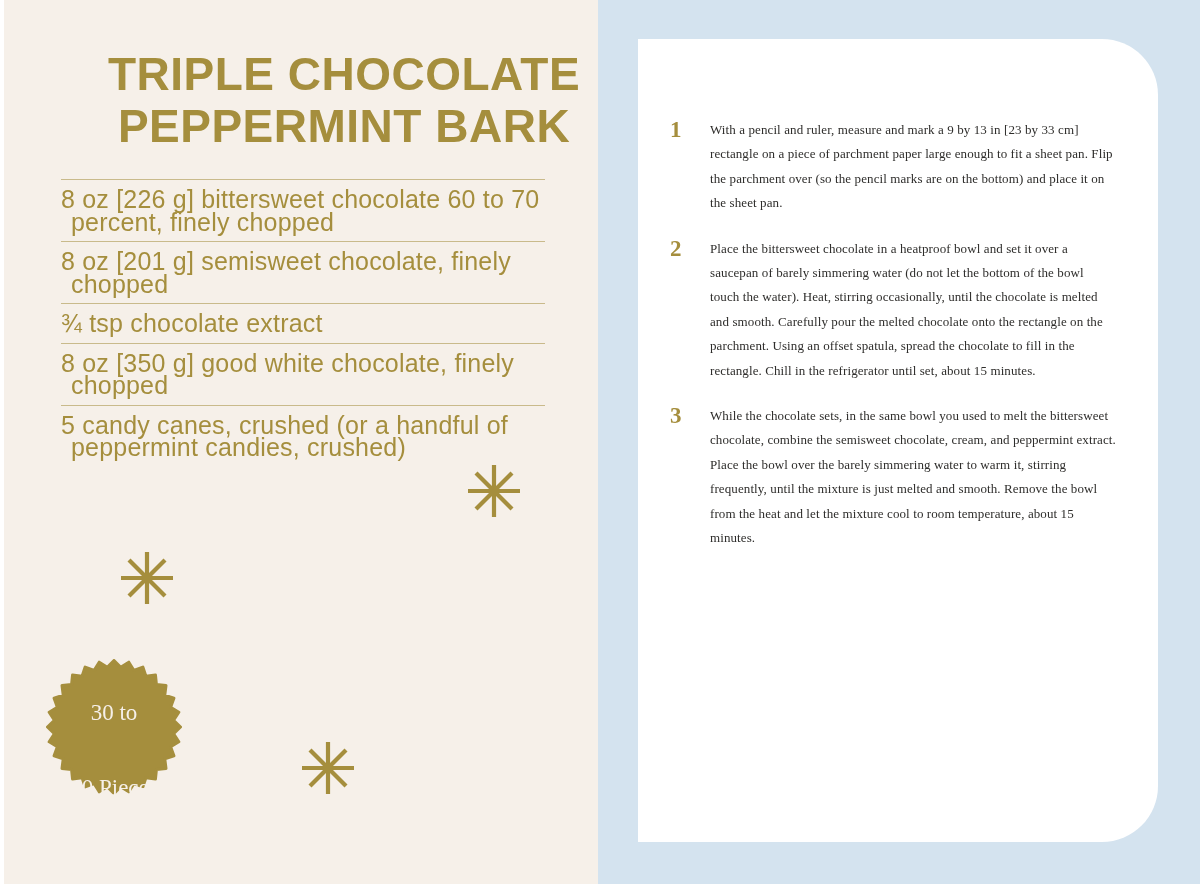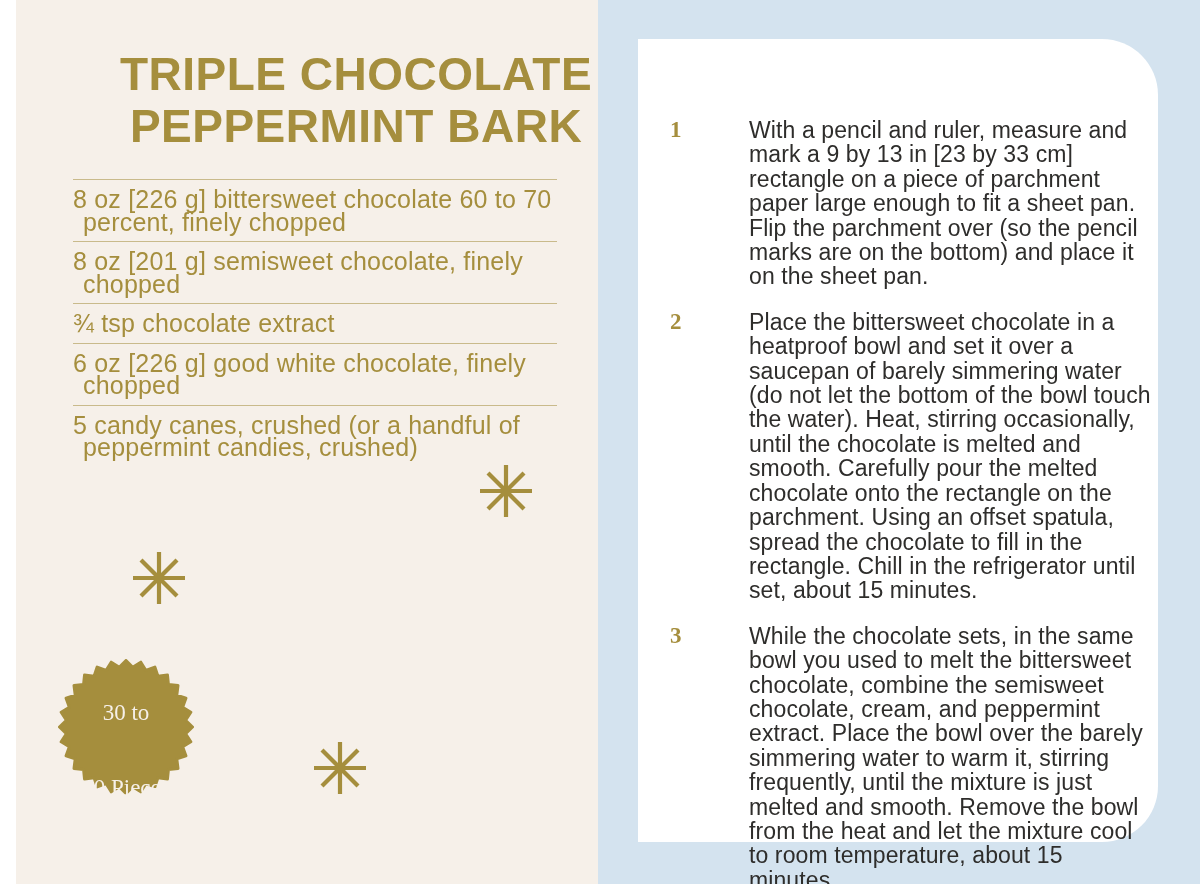--- a/index.html
+++ b/index.html
@@ -2,21 +2,21 @@
 <html style="--gold: #a58e3d; --cream: #f6f0e9; --blue: #d4e3ef; --card: #ffffff; --ink: #2e2d2b; --divider: #c9ba8b;"><head>
 <meta charset="utf-8">
 <style>
   html, body { margin:0; padding:0; }
   body {
     width:1200px; height:884px; position:relative; overflow:hidden;
     font-family:"Liberation Sans", sans-serif;
     background:#fff;
   }
   .left-page {
-    position:absolute; left:16px; top:0; width:680px; height:884px;
+    position:absolute; left:4px; top:0; width:680px; height:884px;
     background:var(--cream, #f6f0e9);
   }
   .right-page {
     position:absolute; left:598px; top:0; width:602px; height:884px;
     background:var(--blue, #d4e3ef);
   }
   .card {
     position:absolute; left:40px; top:39px; width:520px; height:803px;
     background:var(--card, #ffffff);
     border-radius:0 56px 56px 0;
@@ -51,40 +51,39 @@
   }
   .seal-text span { display:block;margin-top:47px; }
   .step { display:flex; margin-bottom:21px; }
   .step-number {
     width:40px; flex:0 0 40px;
     font-family:"Liberation Serif", serif; font-weight:700;
     font-size:23px; line-height:24.4px; color:var(--gold, #a58e3d);
   }
   .step-text {
     width:406px;
-    font-family:Liberation Sans, sans-serif;
-    font-size:23px; line-height:24.4px; letter-spacing:0.1px;
+    font-family:Liberation Serif, serif;
+    font-size:13px; line-height:24.4px; letter-spacing:0.1px;
     color:var(--ink, #2e2d2b);
-    margin-left:39px;
   }
 </style>
 </head>
 <body>
 
 <div class="left-page">
   <h1 class="recipe-title">
     <span>TRIPLE CHOCOLATE</span>
     <span>PEPPERMINT BARK</span>
   </h1>
 
   <div class="ingredients">
     <div class="ingredient">8 oz [226 g] bittersweet chocolate 60 to 70 percent, finely chopped</div>
     <div class="ingredient">8 oz [201 g] semisweet chocolate, finely chopped</div>
     <div class="ingredient">¾ tsp chocolate extract</div>
-    <div class="ingredient">6 oz [226 g] good white chocolate, finely chopped</div>
+    <div class="ingredient">8 oz [350 g] good white chocolate, finely chopped</div>
     <div class="ingredient">5 candy canes, crushed (or a handful of peppermint candies, crushed)</div>
   </div>
 
   <div class="sparkle" id="sparkle-1">
     <svg viewBox="0 0 54 54" fill="none" stroke="currentColor" stroke-width="4.2">
       <line x1="27" y1="1" x2="27" y2="53"></line>
       <line x1="1" y1="27" x2="53" y2="27"></line>
       <line x1="9" y1="9" x2="45" y2="45"></line>
       <line x1="9" y1="45" x2="45" y2="9"></line>
     </svg>

